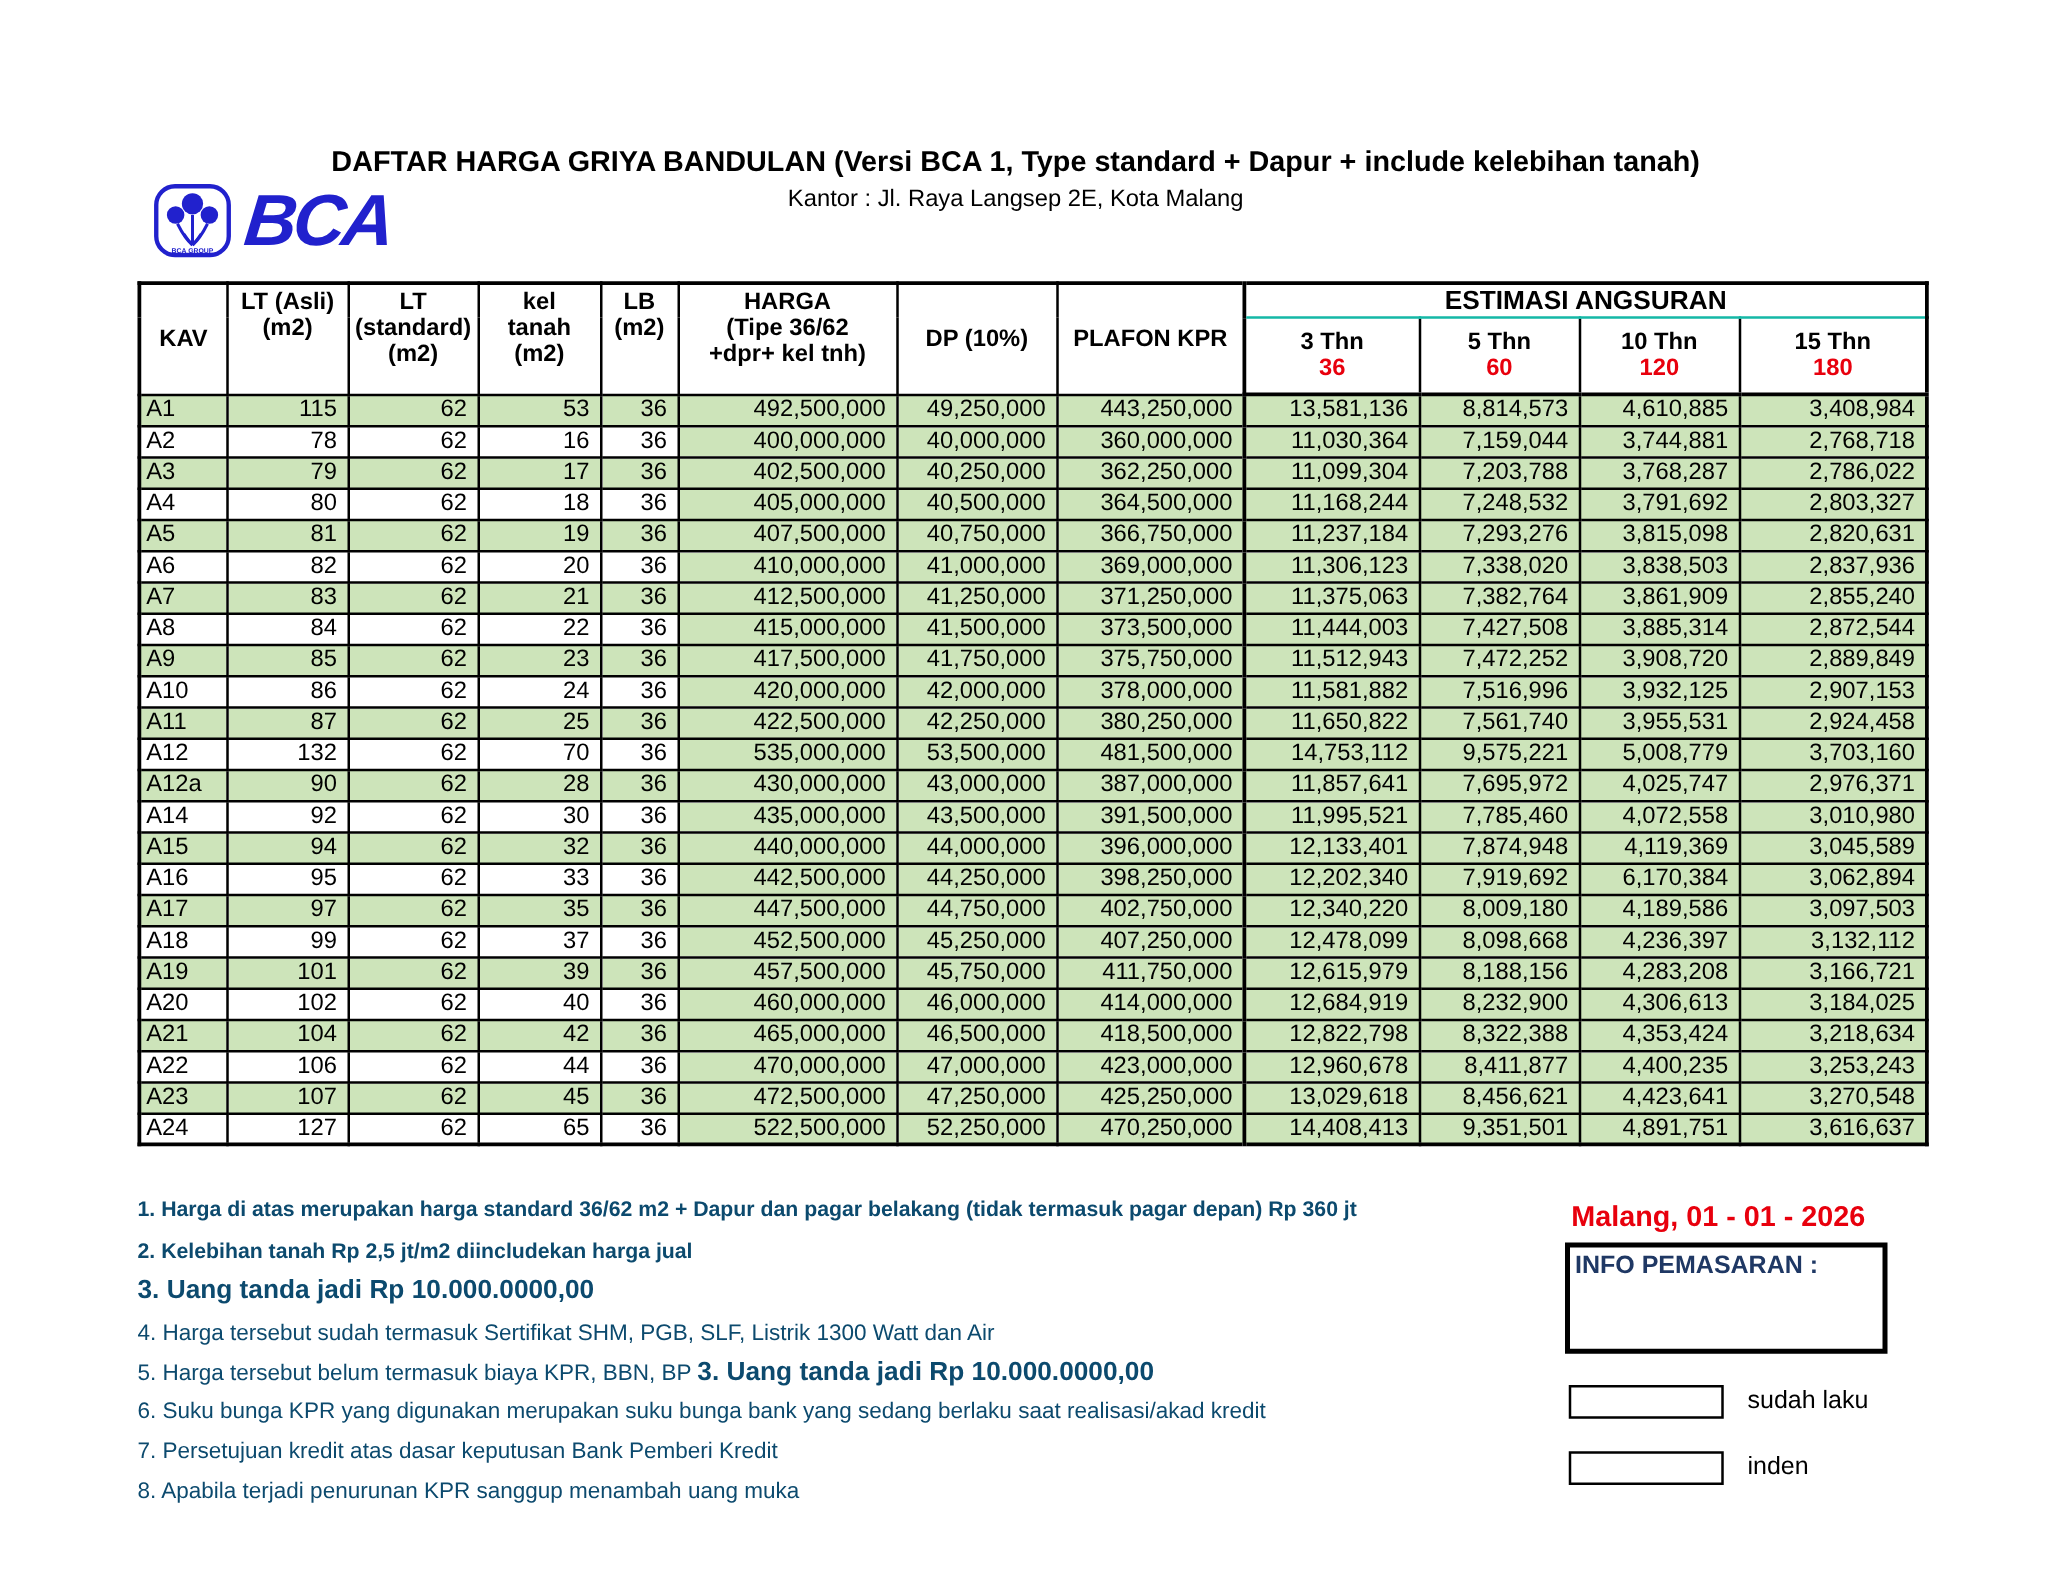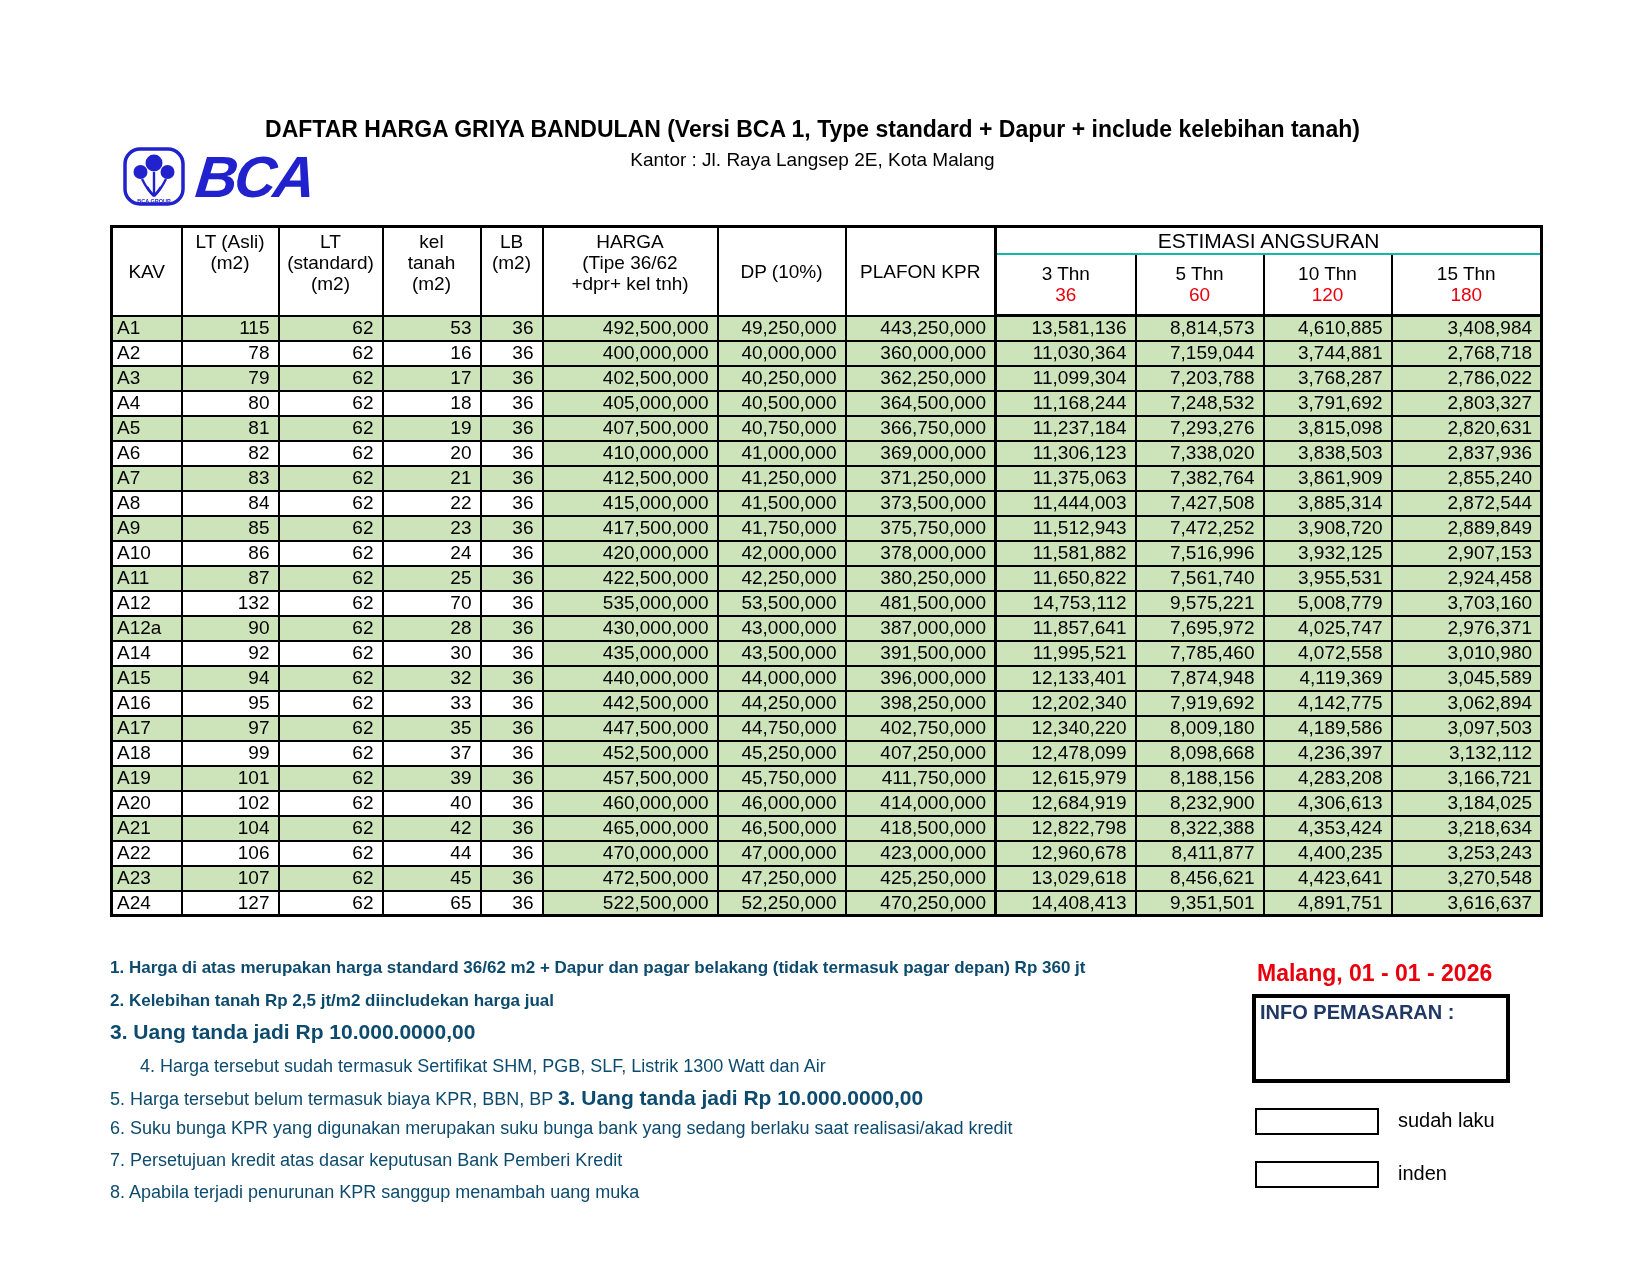--- a/index.html
+++ b/index.html
@@ -17,21 +17,21 @@
   #page-title{font-size:23px;font-weight:bold;color:#000;}
   .addr{font-size:19px;color:#000;margin-top:6px;}
   #logo{position:absolute;left:122px;top:146px;display:flex;align-items:center;}
   #bca-wordmark{font-size:58px;font-weight:900;font-style:italic;color:var(--bca);
     letter-spacing:-3px;transform:skewX(-6deg);margin-left:8px;line-height:1;}
 
   
   #tablewrap{position:absolute;left:110px;top:225px;width:1430px;}
   table{border-collapse:collapse;table-layout:fixed;width:1430px;border:3px solid #000;}
   th,td{border:2px solid #000;overflow:hidden;white-space:nowrap;}
-  thead th{font-weight:normal;font-size:19px;line-height:21px;background:#fff;text-align:center;vertical-align:middle;}
+  thead th{font-weight:bold;font-size:19px;line-height:21px;background:#fff;text-align:center;vertical-align:middle;}
   thead th.vtop{vertical-align:top;padding-top:3px;}
   th.est{font-size:21px;height:27px;border-bottom:2px solid #14b8a6;margin-top:10px;}
   th.tenor{height:62px;}
   th.tenor .mo{color:var(--red);}
   thead tr:last-child th{border-bottom:3px solid #000;}
   th.thick-left,td.thick-left{border-left:3px solid #000;}
   tbody td{height:25px;font-size:19px;padding-right:8px;text-align:right;background:#fff;}
   tbody td.kav{text-align:left;padding-left:4px;padding-right:0;}
   tbody td.always-green{background:var(--green);}
   tbody tr.green-row td{background:var(--green);}
@@ -363,21 +363,21 @@
             <td class="kav">A16</td>
             <td>95</td>
             <td>62</td>
             <td>33</td>
             <td>36</td>
             <td class="always-green">442,500,000</td>
             <td class="always-green">44,250,000</td>
             <td class="always-green">398,250,000</td>
             <td class="always-green thick-left">12,202,340</td>
             <td class="always-green">7,919,692</td>
-            <td class="always-green">4,142,775</td>
+            <td class="always-green">6,170,384</td>
             <td class="always-green">3,062,894</td>
           </tr>
           <tr class="green-row">
             <td class="kav">A17</td>
             <td>97</td>
             <td>62</td>
             <td>35</td>
             <td>36</td>
             <td class="always-green">447,500,000</td>
             <td class="always-green">44,750,000</td>
@@ -486,21 +486,21 @@
             <td class="always-green">3,616,637</td>
           </tr>
         </tbody>
     </table>
   </div>
 
   <div id="notes">
       <div class="note b" style="top: 958px;"><span>1. Harga di atas merupakan harga standard 36/62 m2 + Dapur dan pagar belakang (tidak termasuk pagar depan) Rp 360 jt</span></div>
       <div class="note b" style="top: 991px;"><span>2. Kelebihan tanah Rp 2,5 jt/m2 diincludekan harga jual</span></div>
       <div class="note bl" style="top: 1020px;"><span>3. Uang tanda jadi Rp 10.000.0000,00</span></div>
-      <div class="note " style="top: 1056px; margin-left: 30px;"><span>4. Harga tersebut sudah termasuk Sertifikat SHM, PGB, SLF, Listrik 1300 Watt dan Air</span></div>
+      <div class="note " style="top: 1056px;"><span>4. Harga tersebut sudah termasuk Sertifikat SHM, PGB, SLF, Listrik 1300 Watt dan Air</span></div>
       <div class="note " style="top: 1086px;"><span>5. Harga tersebut belum termasuk biaya KPR, BBN, BP </span><span class="suffix">3. Uang tanda jadi Rp 10.000.0000,00</span></div>
       <div class="note " style="top: 1118px;"><span>6. Suku bunga KPR yang digunakan merupakan suku bunga bank yang sedang berlaku saat realisasi/akad kredit</span></div>
       <div class="note " style="top: 1150px;"><span>7. Persetujuan kredit atas dasar keputusan Bank Pemberi Kredit</span></div>
       <div class="note " style="top: 1182px;"><span>8. Apabila terjadi penurunan KPR sanggup menambah uang muka</span></div>
     </div>
 
   <div id="date-label">Malang, 01 - 01 - 2026</div>
   <div id="info-box">
     <div class="lbl">INFO PEMASARAN :</div>
   </div>

